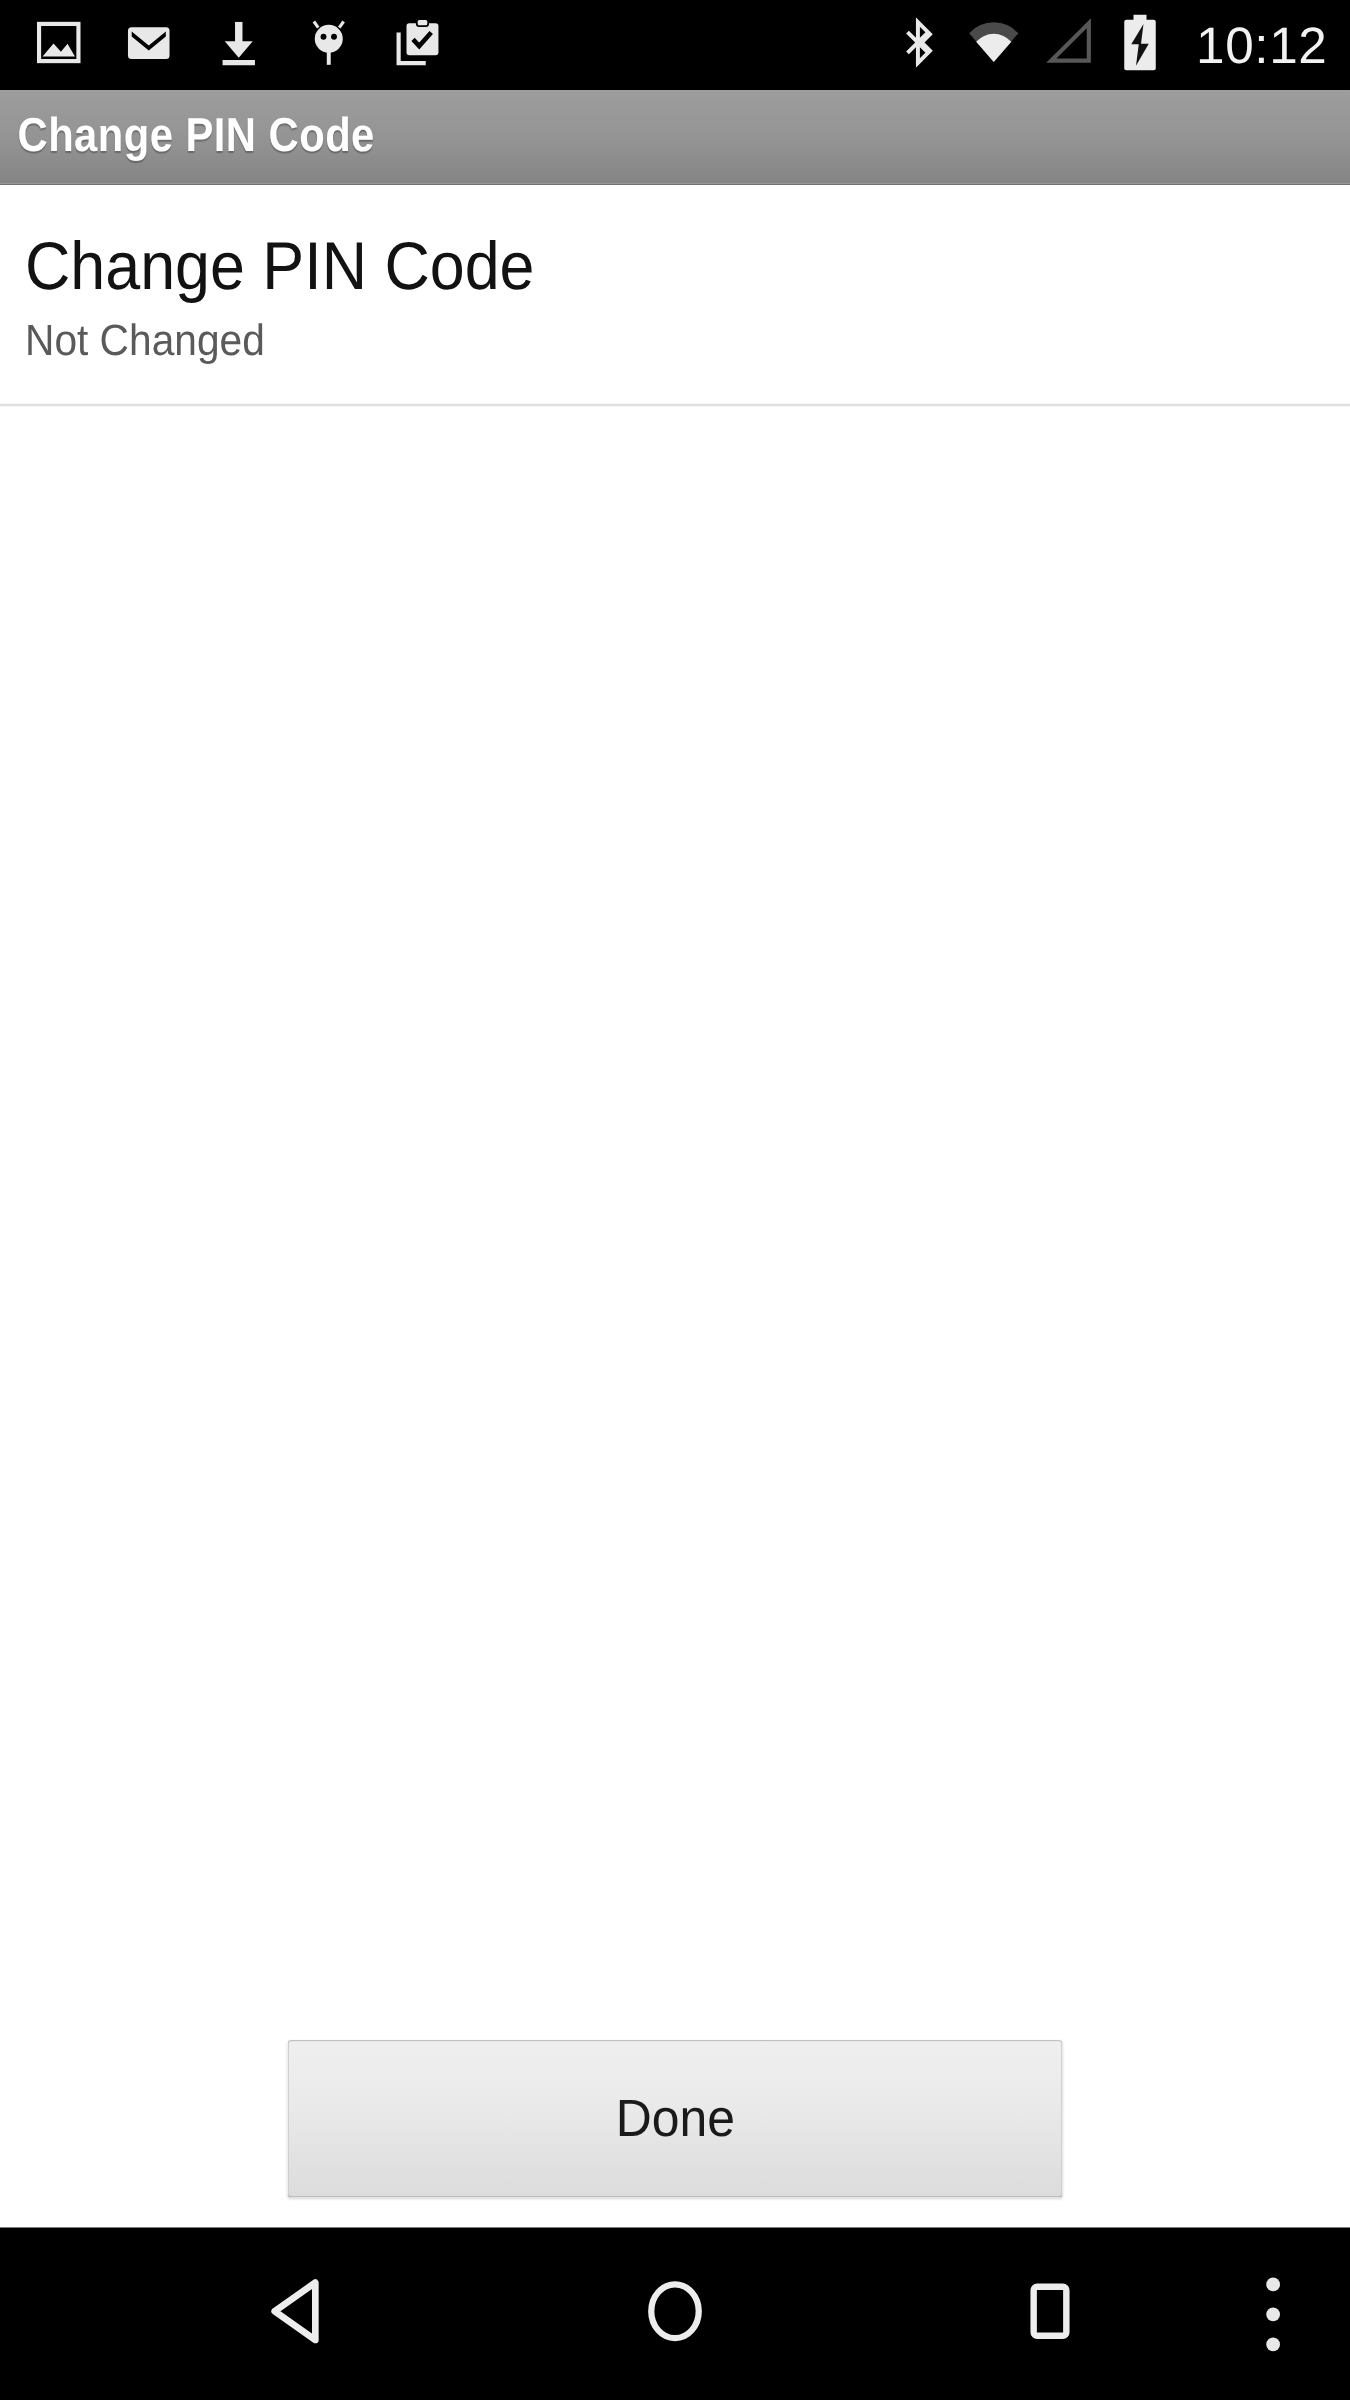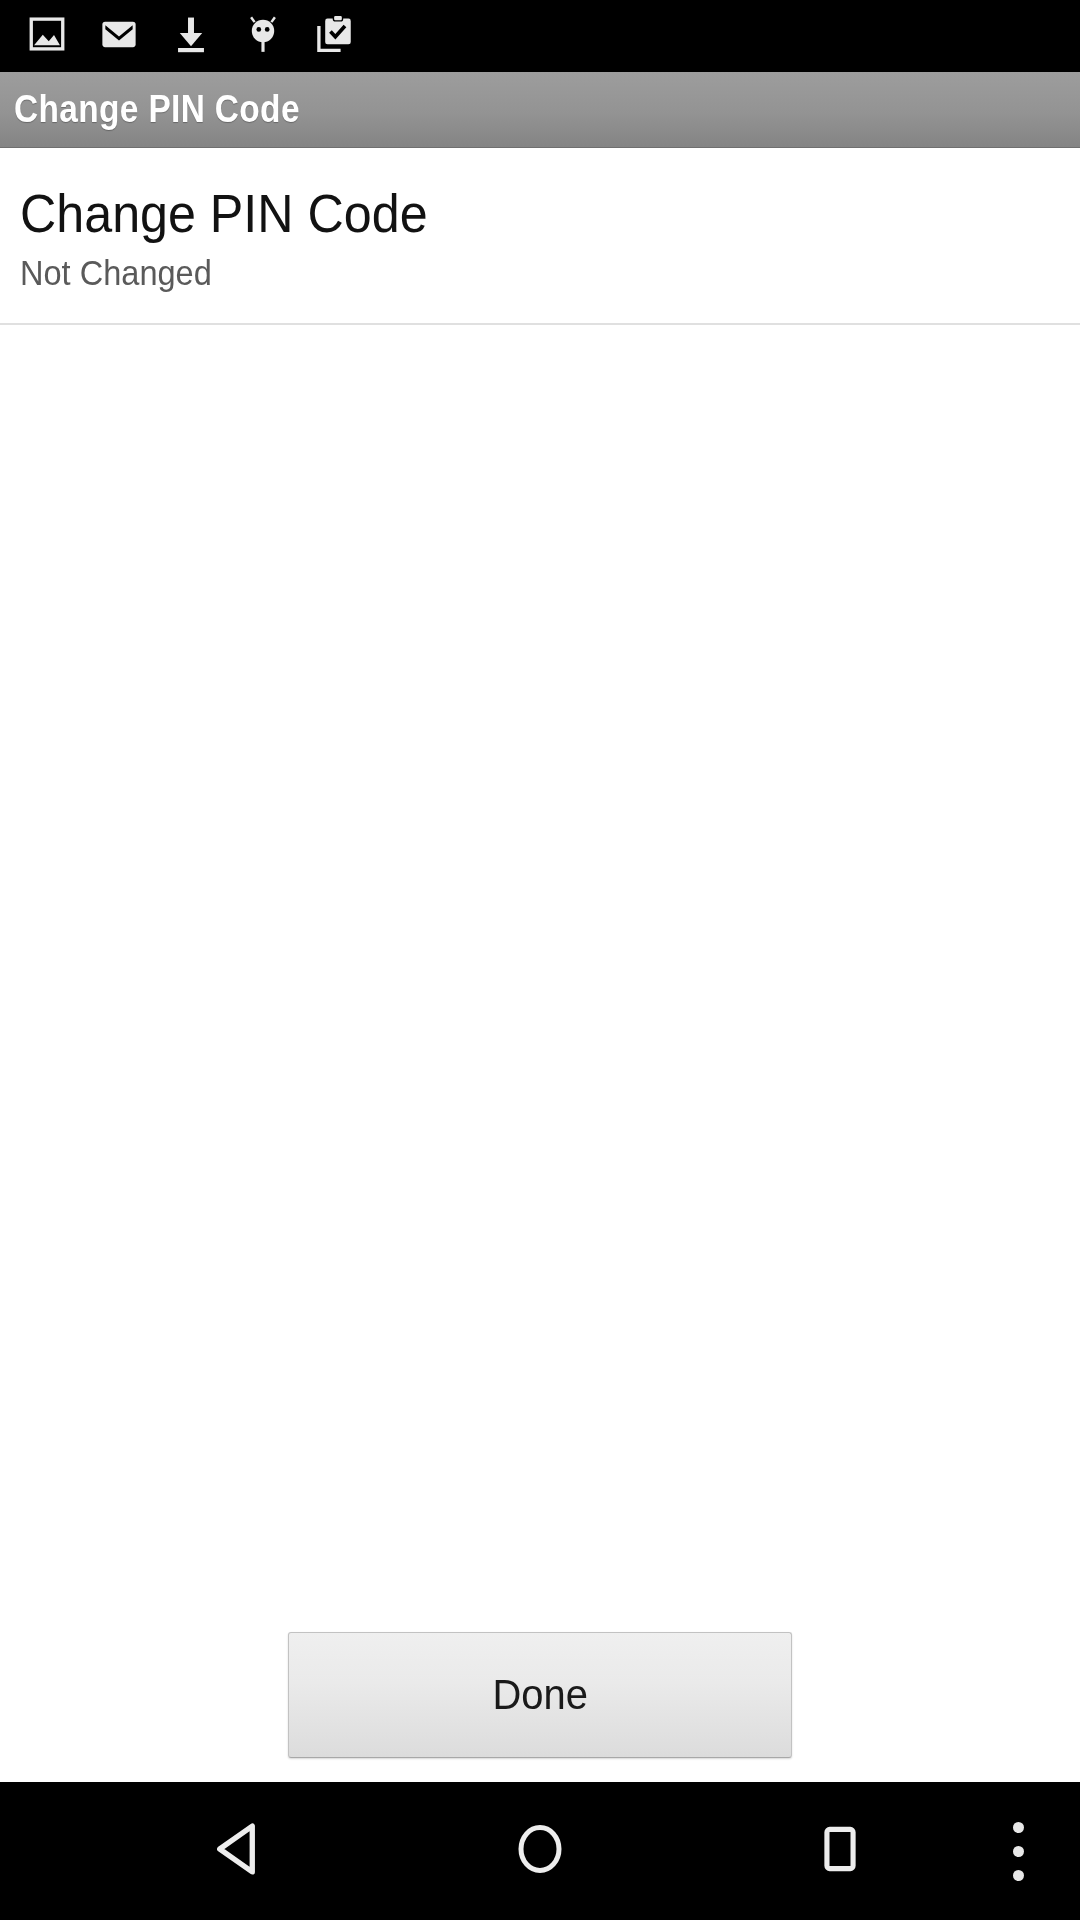--- a/index.html
+++ b/index.html
@@ -122,21 +122,21 @@
   .spacer { flex: 1 1 auto; }
 
   
   .button-zone {
     flex: 0 0 auto;
     display: flex;
     justify-content: center;
     padding-bottom: 24px;
   }
   .done-button {
-    width: 504px;
+    width: 620px;
     height: 126px;
     background: linear-gradient(to bottom, #efefef 0%, #eaeaea 40%, #dcdcdc 100%);
     border: 1px solid #c2c2c2;
     border-bottom-color: #a8a8a8;
     border-radius: 3px;
     box-shadow: 0 1px 2px rgba(0,0,0,0.16);
     display: flex;
     align-items: center;
     justify-content: center;
     cursor: pointer;
@@ -221,20 +221,53 @@
       <span class="sicon">
         <svg width="42" height="42" viewBox="0 0 24 24">
           <path d="M2.8 7.4 L2.8 21.4 L15.2 21.4" fill="none" stroke="#e8e8e8" stroke-width="1.9"></path>
           <rect x="6.4" y="3.2" width="14.6" height="14.6" rx="1.3" fill="#e8e8e8"></rect>
           <rect x="11.1" y="1.3" width="5.2" height="3.2" rx="1.1" fill="#e8e8e8" stroke="#000" stroke-width="0.8"></rect>
           <path d="M9.4 10.6 L12.2 13.6 L17.7 7.4" fill="none" stroke="#000000" stroke-width="2.1"></path>
         </svg>
       </span>
     </div>
 
+    <div class="status-right">
+
+      <span class="sicon">
+        <svg width="40" height="40" viewBox="0 0 24 24">
+          <path d="M11.6 2.2 L17.4 8 L11.6 13.8 L11.6 2.2 Z
+                   M11.6 10.2 L17.4 16 L11.6 21.8 L11.6 10.2 Z
+                   M6.6 7 L16.6 17 M16.6 7 L6.6 17" fill="none" stroke="#e8e8e8" stroke-width="1.9" stroke-linejoin="miter"></path>
+        </svg>
+      </span>
+
+      <span class="sicon">
+        <svg width="44" height="40" viewBox="0 0 26 22">
+          <path d="M13 20.2 L1.4 6.6 A15.6 15.6 0 0 1 24.6 6.6 Z" fill="#4a4a4a"></path>
+          <path d="M13 20.2 L4.7 10.6 A11.2 11.2 0 0 1 21.3 10.6 Z" fill="#ececec"></path>
+        </svg>
+      </span>
+
+      <span class="sicon">
+        <svg width="42" height="40" viewBox="0 0 24 22">
+          <path d="M20.6 2.2 L20.6 19.3 L3.4 19.3 Z" fill="none" stroke="#575757" stroke-width="1.9"></path>
+        </svg>
+      </span>
+
+      <span class="sicon">
+        <svg width="34" height="46" viewBox="0 0 17 23">
+          <rect x="5.9" y="0.4" width="5.2" height="2.2" fill="#ececec"></rect>
+          <rect x="2.2" y="2.4" width="12.6" height="20.2" rx="0.8" fill="#ececec"></rect>
+          <path d="M9.9 4.1 L5.0 12.2 L8.0 12.2 L6.9 20.8 L12.0 12.0 L8.9 12.0 Z" fill="#111111"></path>
+        </svg>
+      </span>
+
+      <span class="status-clock">10:12</span>
+    </div>
   </div>
 
   <div class="title-bar">
     <span class="title-bar-text">Change PIN Code</span>
   </div>
 
   <div class="content">
 
     <div class="pref-list">
 

